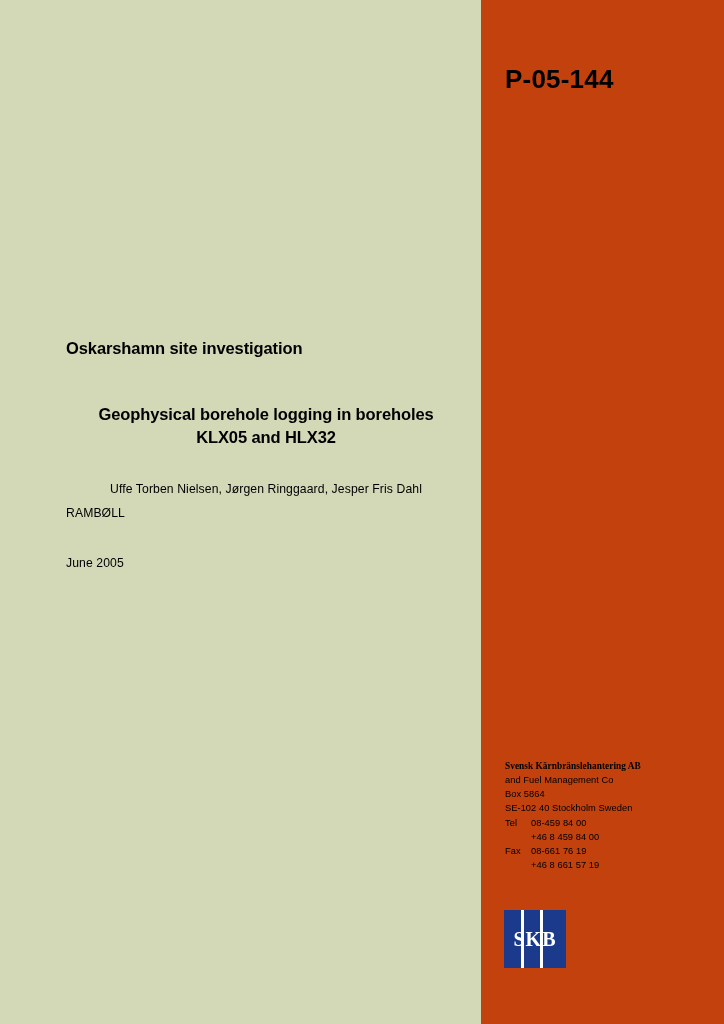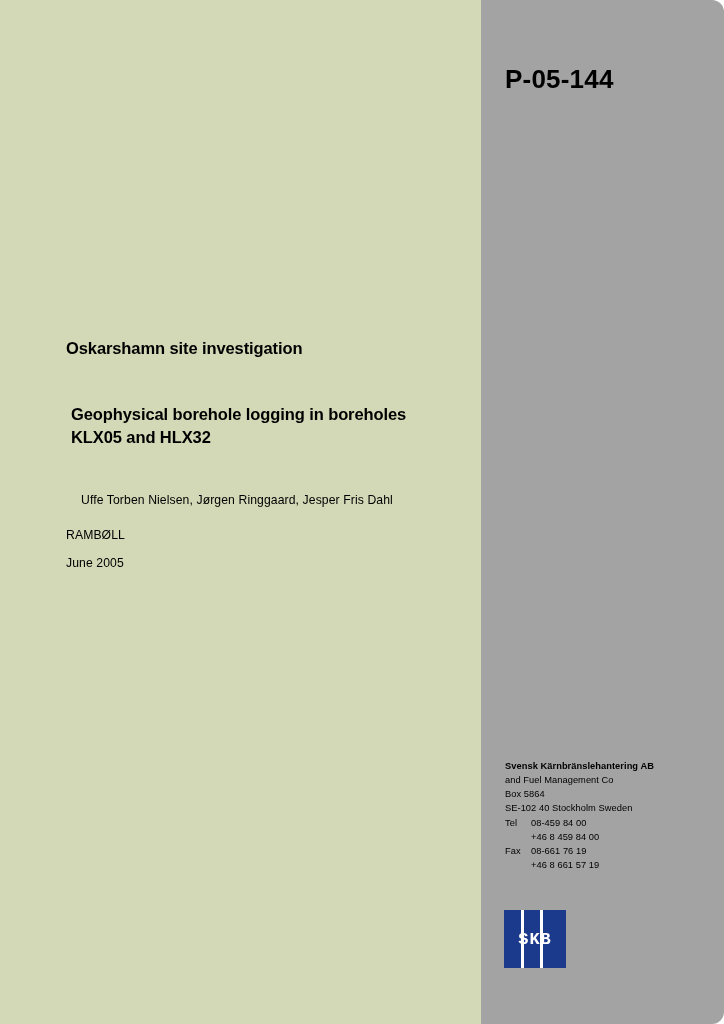--- a/index.html
+++ b/index.html
@@ -11,22 +11,21 @@
     height: 1024px;
     background: #ffffff;
     font-family: "Liberation Sans", sans-serif;
     color: #000000;
     overflow: hidden;
   }
   .page {
     position: relative;
     width: 724px;
     height: 1024px;
-    background: #a3a3a3;
-    border-radius: 12px;
+    background: #c2410c;
   }
   .green-panel {
     position: absolute;
     left: 0;
     top: 0;
     width: 481px;
     height: 1024px;
     background: #d3d8b6;
   }
   .report-number {
@@ -48,34 +47,36 @@
     font-size: 16.5px;
     font-weight: bold;
     letter-spacing: -0.1px;
     margin: 0 0 44px 0;
     line-height: 1.25;
   }
   .main-title {
     font-size: 16.5px;
     font-weight: bold;
     letter-spacing: -0.1px;
-    margin: 5px;
+    margin: 16px;
     line-height: 1.42;
+    text-align: center;
   }
   .authors-block {
     position: absolute;
     left: 66px;
     top: 476px;
     width: 400px;
     font-size: 12.2px;
     line-height: 1.6;
     letter-spacing: 0.1px;
   }
   .authors-line {
-    margin: 15px;
+    margin: 4px;
+    text-align: center;
   }
   .org-line {
     margin: 0;
   }
   .date-line {
     position: absolute;
     left: 66px;
     top: 556px;
     font-size: 12.2px;
     letter-spacing: 0.1px;
@@ -86,20 +87,21 @@
     left: 505px;
     top: 759px;
     width: 210px;
     font-size: 9.3px;
     line-height: 1.52;
     letter-spacing: 0.05px;
   }
   .publisher-name {
     font-weight: bold;
     margin: 0 0 1px 0;
+    font-family: Liberation Serif, serif;
   }
   .publisher-block p {
     margin: 0;
   }
   .pub-row {
     display: flex;
   }
   .pub-label {
     width: 26px;
     flex: 0 0 26px;
@@ -131,24 +133,24 @@
     width: 3px;
     height: 58px;
     background: #ffffff;
   }
   .skb-logo .bar.b1 { left: 17px; }
   .skb-logo .bar.b2 { left: 36px; }
   .skb-text {
     position: relative;
     z-index: 2;
     color: #ffffff;
-    font-size: 17px;
+    font-size: 20px;
     font-weight: bold;
     letter-spacing: 1px;
-    font-family: Liberation Mono, monospace;
+    font-family: Liberation Serif, serif;
   }
 </style>
 </head>
 <body>
 
 <div class="page">
 
   <div class="green-panel"></div>
 
   <div class="report-number">P-05-144</div>

